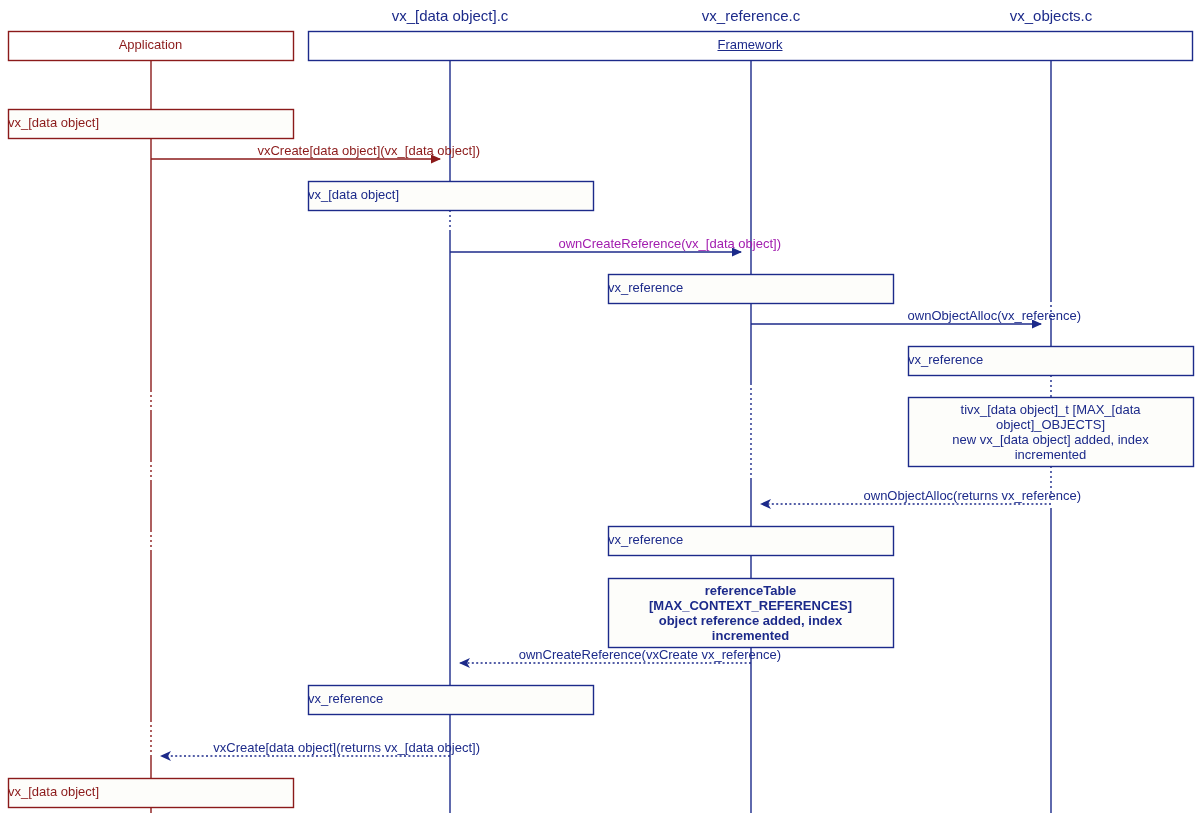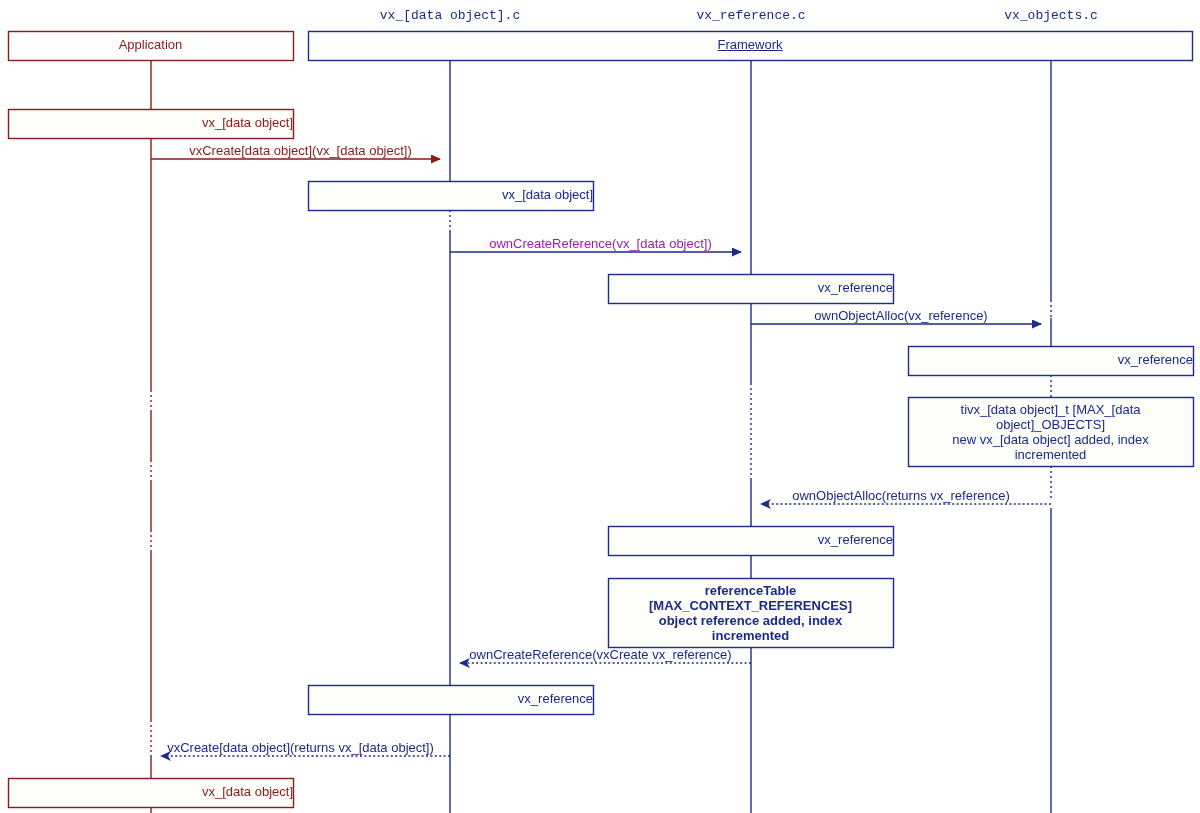--- a/index.html
+++ b/index.html
@@ -32,31 +32,30 @@
     font-family: "Liberation Sans", sans-serif;
     white-space: pre;
     line-height: 15px;
     pointer-events: none;
   }
   .participant-title {
     font-size: 13px;
     text-align: center;
   }
   .header-label {
-    font-size: 13px;
+    font-size: 15px;
     text-align: center;
-    font-family: Liberation Mono, monospace;
   }
   .box-label {
     font-size: 13px;
-    text-align: right;
+    text-align: left;
   }
   .msg-label {
     font-size: 13px;
-    text-align: center;
+    text-align: right;
   }
   .note-label {
     font-size: 13px;
     text-align: center;
     line-height: 15px;
   }
 </style>
 </head>
 <body>
 

